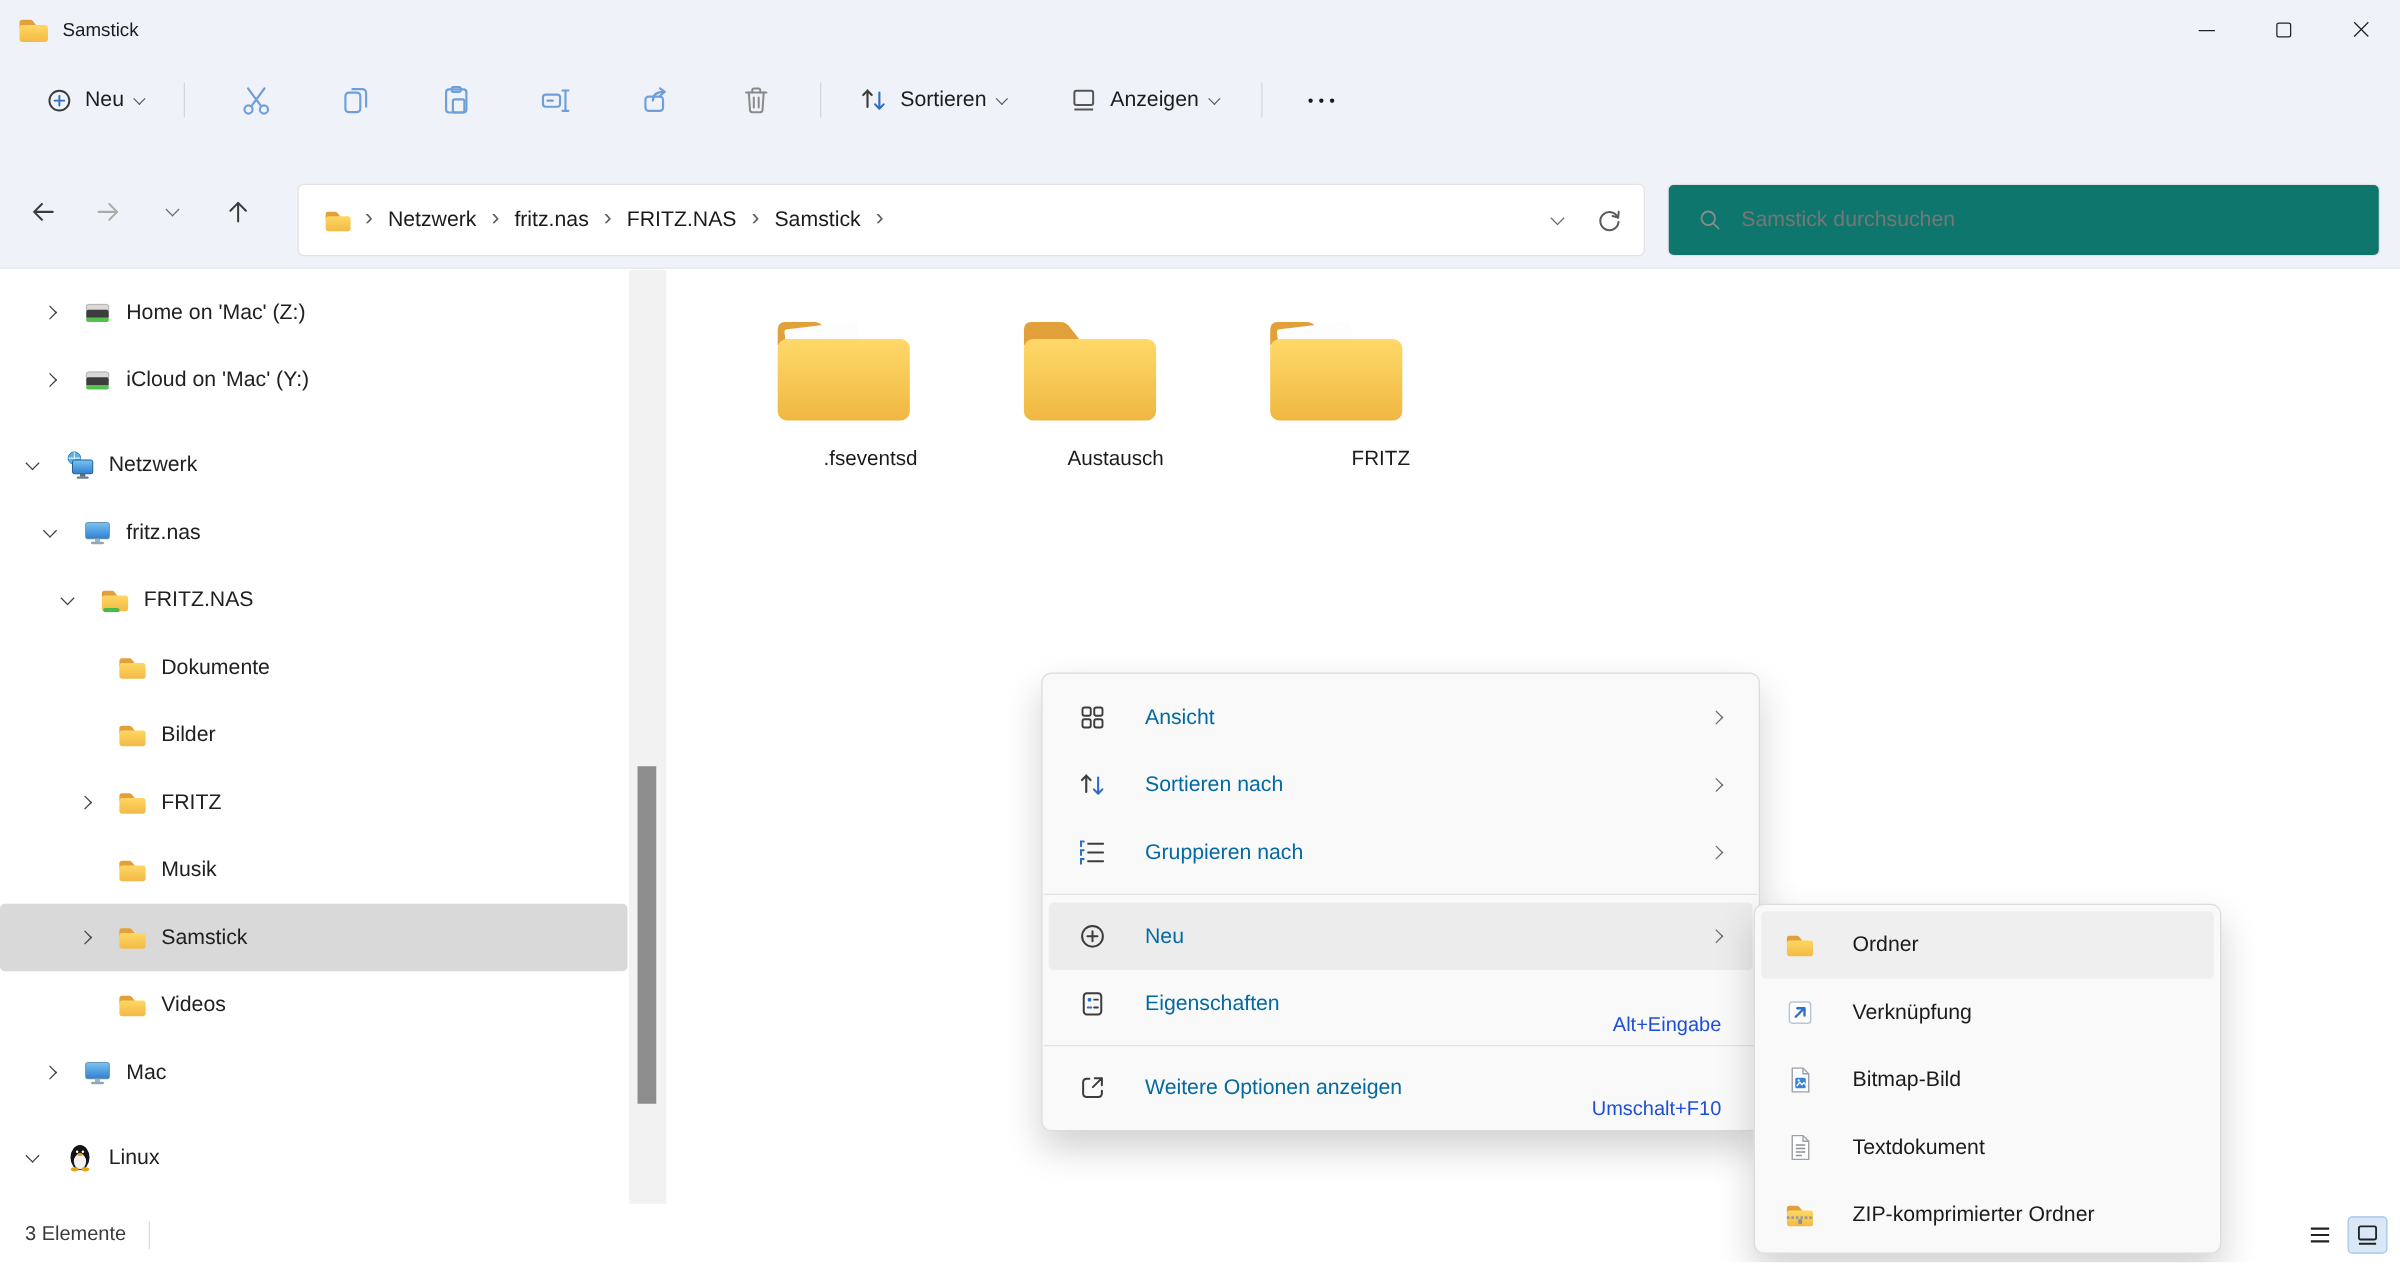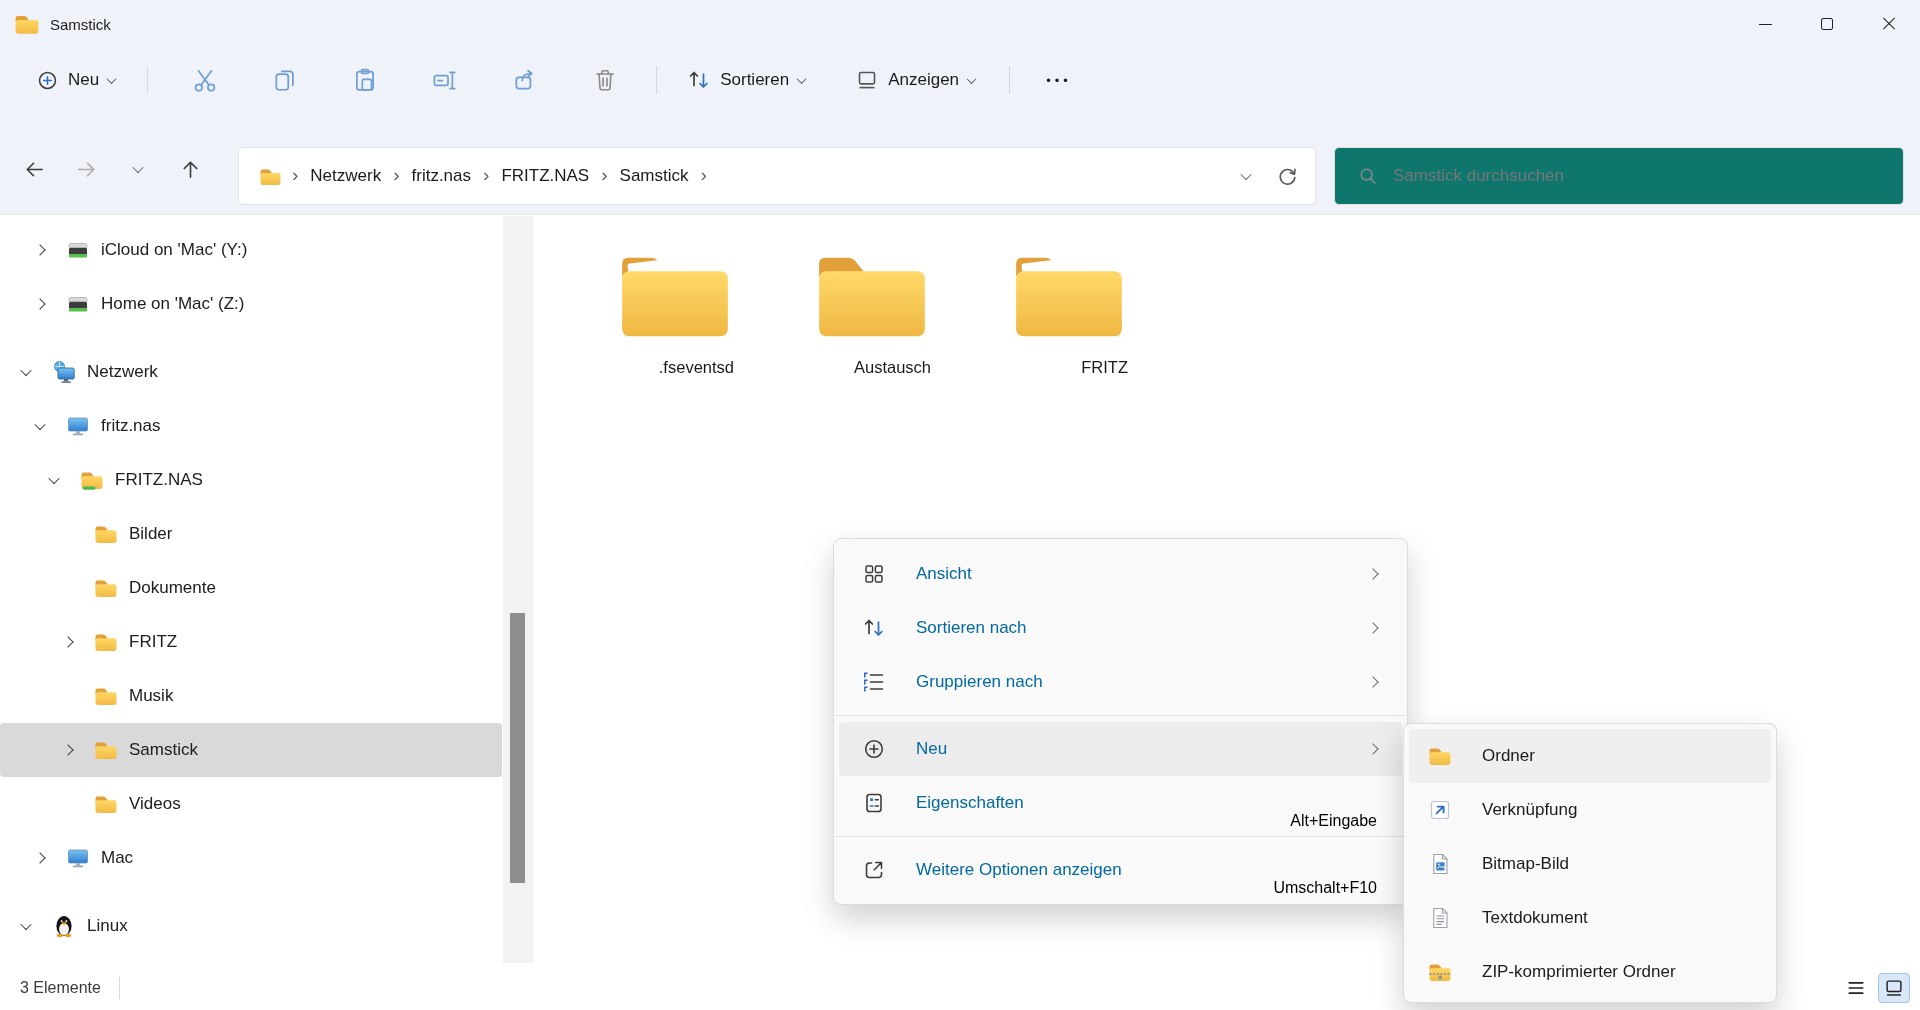--- a/index.html
+++ b/index.html
@@ -72,21 +72,21 @@
   .status-right { margin-left:auto; display:flex; align-items:center; gap:6px; margin-right:10px; }
   .view-btn { width:32px; height:30px; display:flex; align-items:center; justify-content:center; border-radius:4px; border:1px solid transparent; color:#222; }
   .view-btn.sel { background:#d9e7f7; border-color:#9ec4e8; }
 
   
   .ctx-menu { position:absolute; left:833px; top:538px; width:575px; height:367px; background:#f9f9f9; border:1px solid #dcdcdc; border-radius:8px; box-shadow:0 14px 30px rgba(0,0,0,.18); padding:8px 0 9px 0; z-index:5; }
   .ctx-item { height:54px; margin:0 5px; border-radius:4px; display:flex; align-items:center; padding:0 25px 0 23px; }
   .ctx-item.hover { background:#ececec; }
   .ctx-ic { width:24px; height:24px; flex:none; color:#3c3c3c; }
   .ctx-label { margin-left:30px; font-size:17px; color:#0369a1; flex:1; white-space:nowrap; }
-  .ctx-shortcut { font-size:16px; color:#000000;margin-top:36px; }
+  .ctx-shortcut { font-size:16px; color:#1d4ed8;margin-top:36px; }
   .ctx-chev { border-color:#6a6a6a; }
   .ctx-sep { height:1px; background:#e2e2e2; margin:6px 1px; }
 
   .sub-menu { position:absolute; left:1403px; top:723px; width:374px; height:280px; background:#f9f9f9; border:1px solid #dcdcdc; border-radius:8px; box-shadow:0 14px 30px rgba(0,0,0,.18); padding:5px 0; z-index:6; }
   .sub-item { height:54px; margin:0 5px; border-radius:4px; display:flex; align-items:center; padding:0 14px 0 19px; }
   .sub-item.hover { background:#efefef; }
   .sub-ic { width:24px; height:24px; flex:none; }
   .sub-label { margin-left:30px; font-size:17px; color:#1b1b1b; white-space:nowrap; }
 </style>
 </head>
@@ -422,30 +422,30 @@
   <div class="pane-body">
 
     <div class="sidebar">
       <div class="tree-row ind1">
         <span class="tr-chev">
             <span class="chev right"></span>
           </span>
         <svg class="tr-icon" viewBox="0 0 24 24">
             <use href="#s-drive"></use>
           </svg>
-        <span class="tr-label">iCloud on 'Mac' (Y:)</span>
+        <span class="tr-label">Home on 'Mac' (Z:)</span>
       </div>
       <div class="tree-row ind1">
         <span class="tr-chev">
             <span class="chev right"></span>
           </span>
         <svg class="tr-icon" viewBox="0 0 24 24">
             <use href="#s-drive"></use>
           </svg>
-        <span class="tr-label">Home on 'Mac' (Z:)</span>
+        <span class="tr-label">iCloud on 'Mac' (Y:)</span>
       </div>
       <div class="tree-row ind0 gap">
         <span class="tr-chev">
             <span class="chev down"></span>
           </span>
         <svg class="tr-icon" viewBox="0 0 24 24">
             <use href="#s-net"></use>
           </svg>
         <span class="tr-label">Netzwerk</span>
       </div>
@@ -465,28 +465,28 @@
         <svg class="tr-icon" viewBox="0 0 24 20">
             <use href="#s-folder-shared"></use>
           </svg>
         <span class="tr-label">FRITZ.NAS</span>
       </div>
       <div class="tree-row ind3">
         <span class="tr-chev"></span>
         <svg class="tr-icon" viewBox="0 0 24 20">
             <use href="#s-folder"></use>
           </svg>
-        <span class="tr-label">Bilder</span>
+        <span class="tr-label">Dokumente</span>
       </div>
       <div class="tree-row ind3">
         <span class="tr-chev"></span>
         <svg class="tr-icon" viewBox="0 0 24 20">
             <use href="#s-folder"></use>
           </svg>
-        <span class="tr-label">Dokumente</span>
+        <span class="tr-label">Bilder</span>
       </div>
       <div class="tree-row ind3">
         <span class="tr-chev">
             <span class="chev right"></span>
           </span>
         <svg class="tr-icon" viewBox="0 0 24 20">
             <use href="#s-folder"></use>
           </svg>
         <span class="tr-label">FRITZ</span>
       </div>

